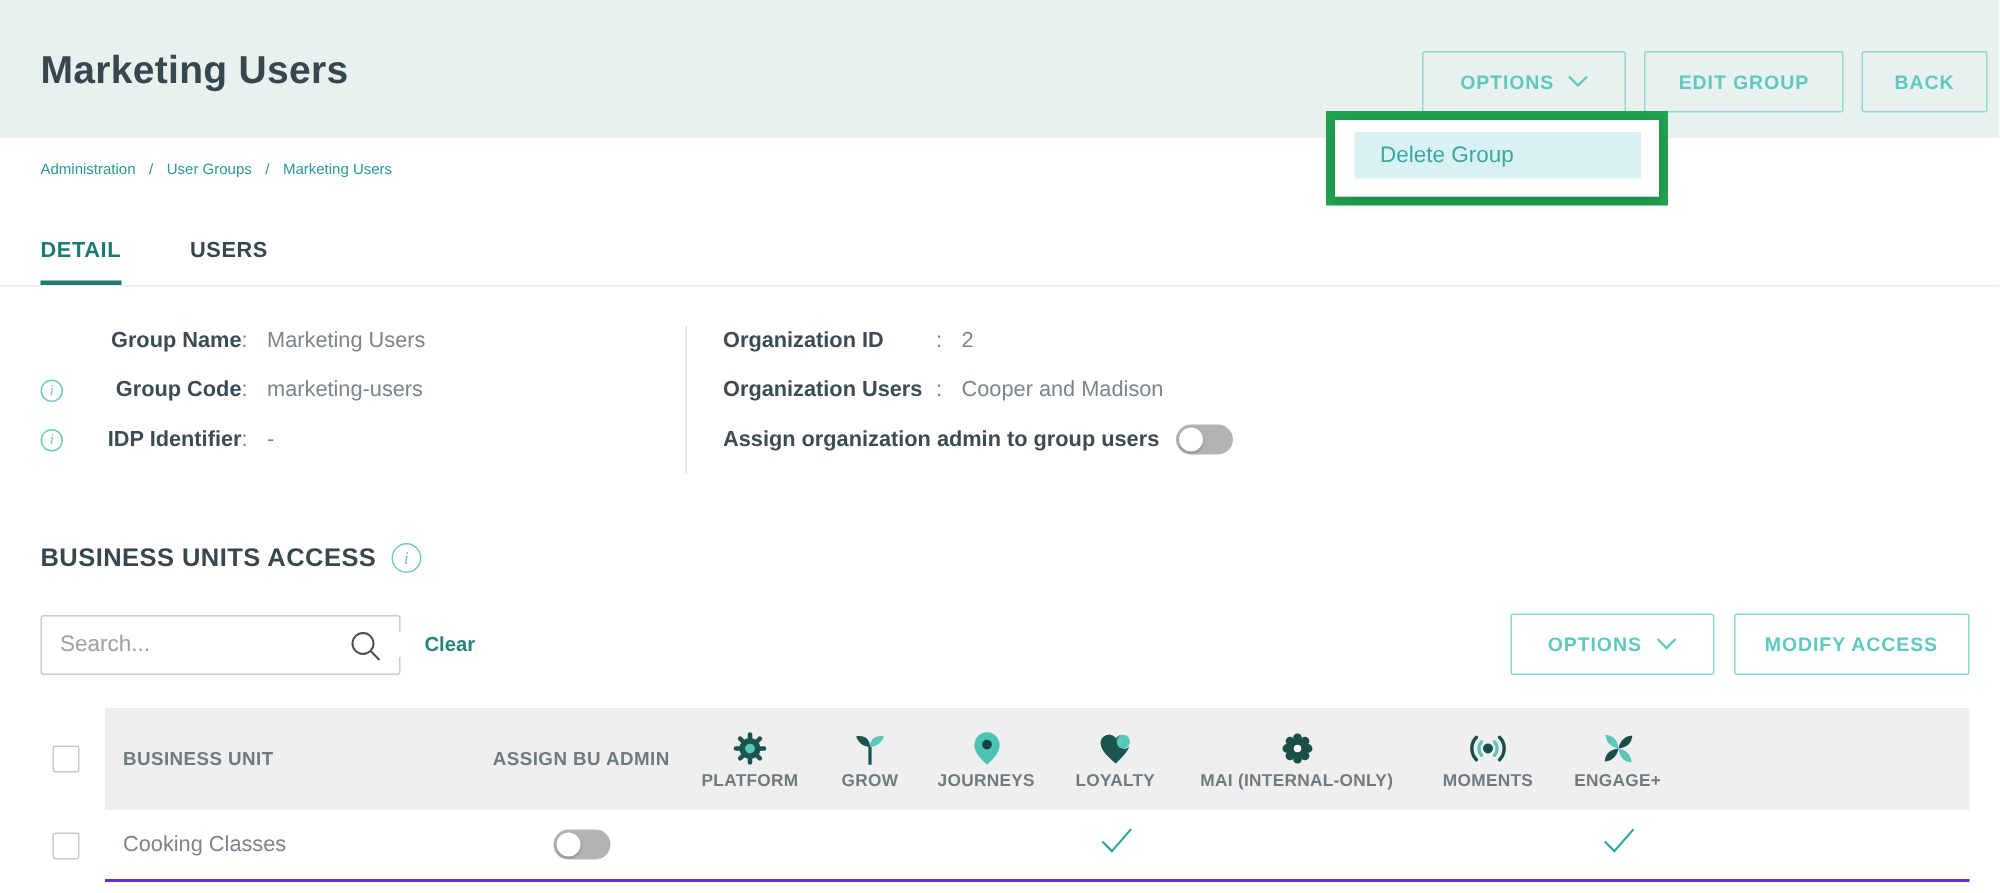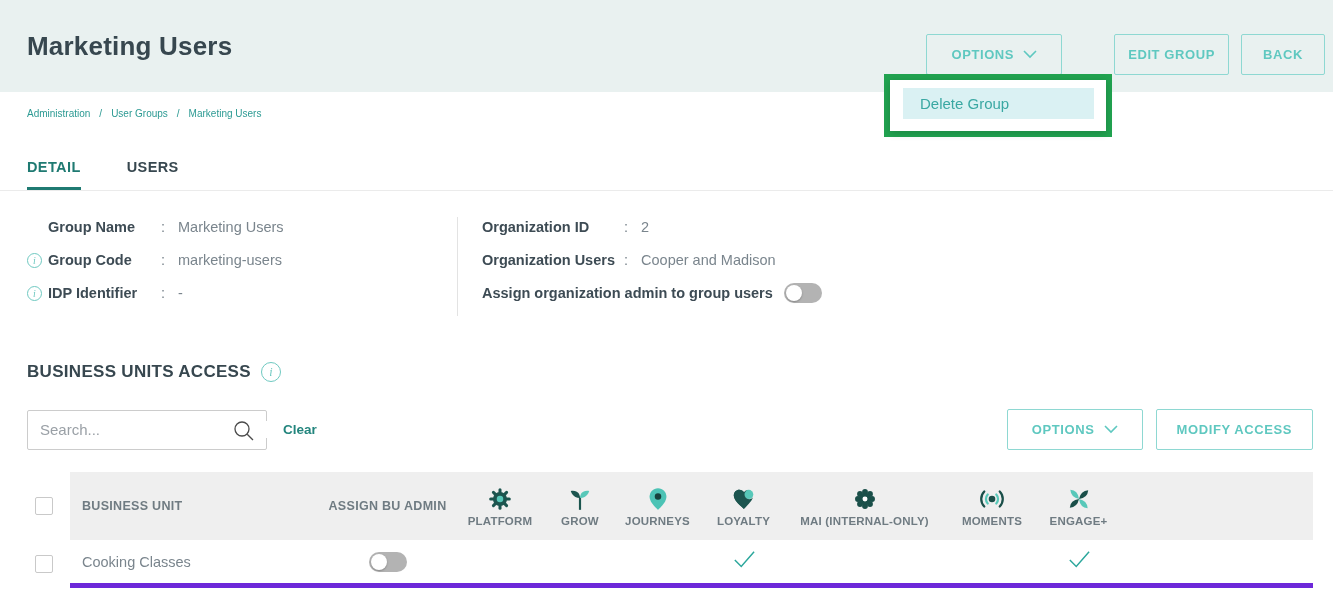--- a/index.html
+++ b/index.html
@@ -8,21 +8,21 @@
 
   
   .header { height:92px; background:#e9f1f0; display:flex; align-items:center; padding-left:27px; position:relative; }
   .header h1 { font-size:26px; font-weight:bold; color:#37474f; letter-spacing:.2px; }
   .header-buttons { position:absolute; right:8px; top:34px; display:flex; gap:12px; }
   .btn { height:41px; border:1px solid #8ed8d2; border-radius:2px; background:transparent;
          color:#5fc8c0; font-weight:bold; font-size:13px; letter-spacing:.6px;
          display:flex; align-items:center; justify-content:center; gap:9px; cursor:pointer;
          font-family:"Liberation Sans", sans-serif; }
   .btn-options { padding:0 24px; }
-  .btn-edit { padding:0 13px;margin-left:40px; }
+  .btn-edit { padding:0 22px; }
   .btn-back { padding:0 21px; }
   .btn-white { background:#fff; }
 
   
   .annotation-box { position:absolute; left:884px; top:74px; width:228px; z-index:20;
                     border:6px solid #21a350; }
   .options-menu { background:#fff; padding:8px 12px 12px 13px; box-shadow:0 2px 8px rgba(0,0,0,.18); }
   .options-menu-item { background:#daf1f3; color:#3aa8a3; font-size:15px; height:31px;
                        display:flex; align-items:center; padding-left:17px; cursor:pointer; }
 
@@ -39,21 +39,21 @@
   
   .details { display:flex; padding:26px 0 14px 27px; }
   .details-left { width:431px; border-right:1px solid #e3e3e3; }
   .details-right { padding-left:24px; }
   .detail-row { display:flex; align-items:center; height:20px; margin-bottom:13px; font-size:14.5px; }
   .icon-slot { width:21px; display:flex; align-items:center; }
   .info-icon { width:15px; height:15px; border:1px solid #6fc9c1; border-radius:50%;
                color:#6fc9c1; font-size:10px; font-style:italic; font-family:"Liberation Serif", serif;
                display:flex; align-items:center; justify-content:center; cursor:pointer; }
   .d-label { font-weight:bold; color:#3d4b54; }
-  .details-left .d-label { width:113px; }
+  .details-left .d-label { width:113px;text-align:right; }
   .details-right .d-label { width:142px; }
   .colon { color:#7a858d; }
   .d-value { color:#7a858d; margin-left:13px; }
   .toggle-label { font-weight:bold; color:#3d4b54; font-size:14.5px; }
 
   .toggle { width:38px; height:20px; border-radius:10px; background:#b3b3b3; position:relative;
             display:inline-block; cursor:pointer; flex:none; }
   .toggle .knob { position:absolute; left:2px; top:2px; width:16px; height:16px; border-radius:50%;
                   background:#fff; box-shadow:0 1px 2px rgba(0,0,0,.25); }
   .details-right .toggle { margin-left:11px; }
@@ -74,21 +74,21 @@
   .toolbar-right { margin-left:auto; display:flex; gap:13px; }
   .btn-modify { padding:0 20px; }
 
   
   .tbl-row { display:flex; align-items:center; padding-left:35px; margin-right:20px; }
   .tbl-row .band { margin-left:17px; flex:1; display:flex; align-items:center; }
   .checkbox { width:18px; height:18px; border:1px solid #c9c9c9; border-radius:2px; background:#fff;
               flex:none; cursor:pointer; }
   .thead { margin-top:22px; }
   .thead .band { background:#efefef; height:68px; }
-  .trow .band { height:48px; border-bottom:5px solid #6d28d9; }
+  .trow .band { height:48px; border-bottom:2px solid #6d28d9; }
 
   .c-bu { width:250px; padding-left:12px; }
   .c-admin { width:135px; display:flex; justify-content:center; }
   .c-ico { display:flex; flex-direction:column; align-items:center; justify-content:center; gap:3px; }
   .c-platform { width:90px; } .c-grow { width:70px; } .c-journeys { width:85px; }
   .c-loyalty { width:87px; } .c-mai { width:155px; } .c-moments { width:100px; }
   .c-engage { width:73px; } .c-eadm { flex:1; }
   .col-label { font-size:11.5px; font-weight:bold; color:#6f7b82; letter-spacing:.2px; white-space:nowrap; }
   .hdr-label { font-size:12.5px; font-weight:bold; color:#6f7b82; letter-spacing:.3px; }
   .cell-center { display:flex; justify-content:center; align-items:center; }

